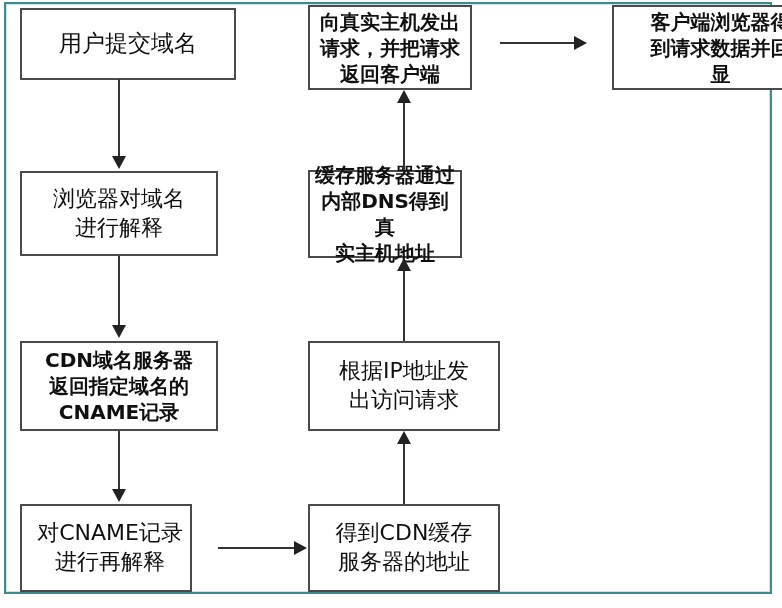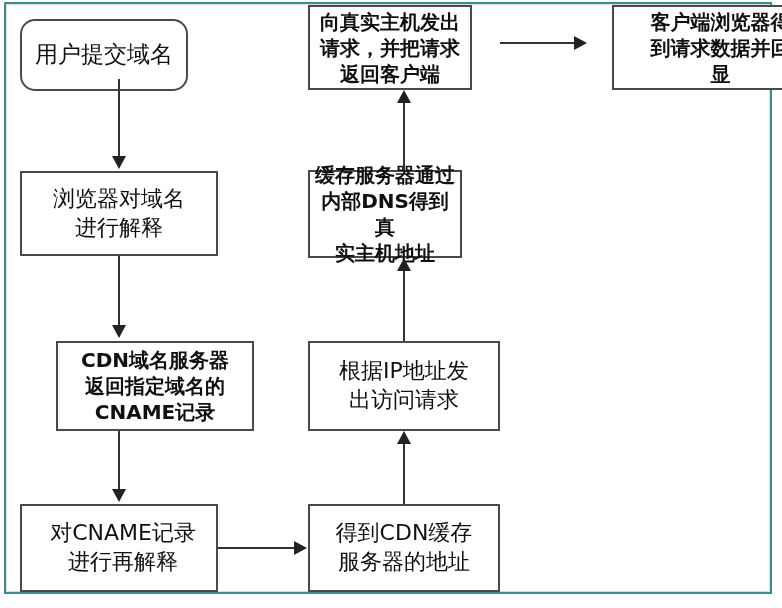--- a/index.html
+++ b/index.html
@@ -97,36 +97,36 @@
   }
 </style>
 </head>
 <body>
 
 <div id="canvas">
 
   <div id="frame"></div>
   <div id="frame-inner"></div>
 
-  <div class="node fs-lg" style="left:20px; top:19px; width:168px; height:72px;border-radius:15px;">
+  <div class="node fs-lg" style="left:20px; top:8px; width:216px; height:72px;">
     <span class="txt">用户提交域名</span>
   </div>
 
   <div class="node fs-md" style="left:20px; top:171px; width:198px; height:85px;">
     <span class="txt">浏览器对域名
 进行解释</span>
   </div>
 
-  <div class="node fs-sm" style="left:20px; top:341px; width:198px; height:90px;margin-left:36px;">
+  <div class="node fs-sm" style="left:20px; top:341px; width:198px; height:90px;">
     <span class="txt">CDN域名服务器
 返回指定域名的
 CNAME记录</span>
   </div>
 
-  <div class="node fs-md" style="left:20px; top:504px; width:198px; height:88px;padding-left:12px;">
+  <div class="node fs-md" style="left:20px; top:504px; width:172px; height:88px;padding-left:12px;">
     <span class="txt">对CNAME记录
 进行再解释</span>
   </div>
 
   <div class="node fs-md" style="left:308px; top:504px; width:192px; height:88px;justify-content:center;">
     <span class="txt">得到CDN缓存
 服务器的地址</span>
   </div>
 
   <div class="node fs-md" style="left:308px; top:341px; width:192px; height:90px;">

